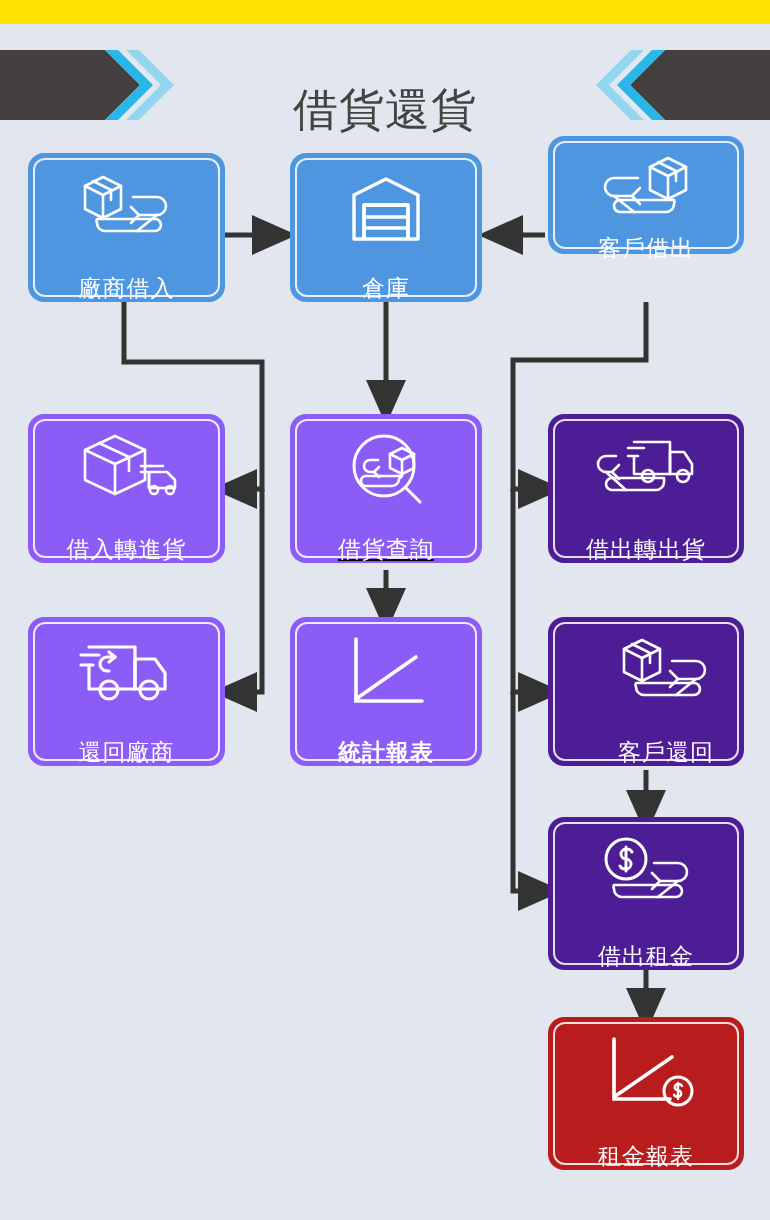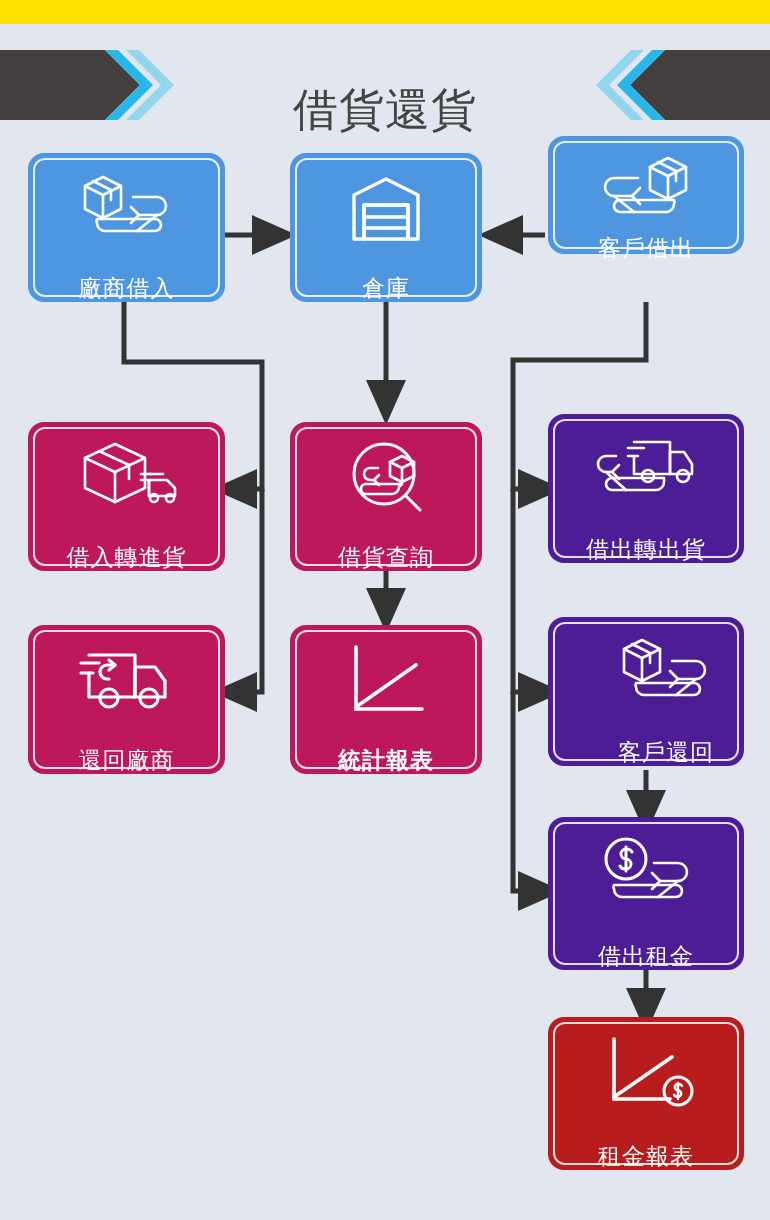--- a/index.html
+++ b/index.html
@@ -42,21 +42,21 @@
     position:relative;z-index:2;margin-top:14px;
     width:112px;height:82px;
   }
   .card .ico svg{display:block;width:100%;height:100%;}
   .card .lbl{
     position:relative;z-index:2;
     color:#fff;font-size:23px;line-height:28px;
     letter-spacing:1px;margin-top:2px;white-space:nowrap;
   }
   .c-blue  {background:#4f96e0;}
-  .c-teal  {background:#be185d;margin-top:8px;}
+  .c-teal  {background:#8b5cf6;}
   .c-purple{background:#4c1d95;}
   .c-red   {background:#b91c1c;}
 
   
   #wires{position:absolute;left:0;top:0;width:770px;height:1220px;pointer-events:none;}
 </style>
 </head>
 <body>
 
 <div id="stage">
@@ -196,21 +196,21 @@
           <path d="M44 26 h-8 a7 7 0 1 0 0 14 h2"></path>
           <path d="M44 26 l-6 -5 M44 26 l-6 5"></path>
           <circle cx="38" cy="59" r="9"></circle>
           <circle cx="78" cy="59" r="9"></circle>
         </g>
       </svg>
     </div>
     <div class="lbl">還回廠商</div>
   </div>
 
-  <div class="card c-teal" style="left:290px;top:414px;width:192px;height:149px;">
+  <div class="card c-teal" style="left:290px;top:414px;width:192px;height:149px;text-decoration:underline;">
     <div class="inner"></div>
     <div class="ico">
       <svg viewBox="0 0 112 82">
         <g fill="none" stroke="#fff" stroke-width="2.6" stroke-linejoin="round" stroke-linecap="round">
           <circle cx="54" cy="38" r="30" stroke-width="3"></circle>
           <path d="M76 60 L90 74" stroke-width="3"></path>
           <path d="M60 26 L72 20 L84 26 L84 40 L72 46 L60 40 Z"></path>
           <path d="M60 26 L72 32 L84 26 M72 32 V46"></path>
           <path d="M48 32 H40 a6 6 0 0 0 0 12 h4"></path>
           <path d="M44 44 l5 -5 M44 44 l5 5"></path>

